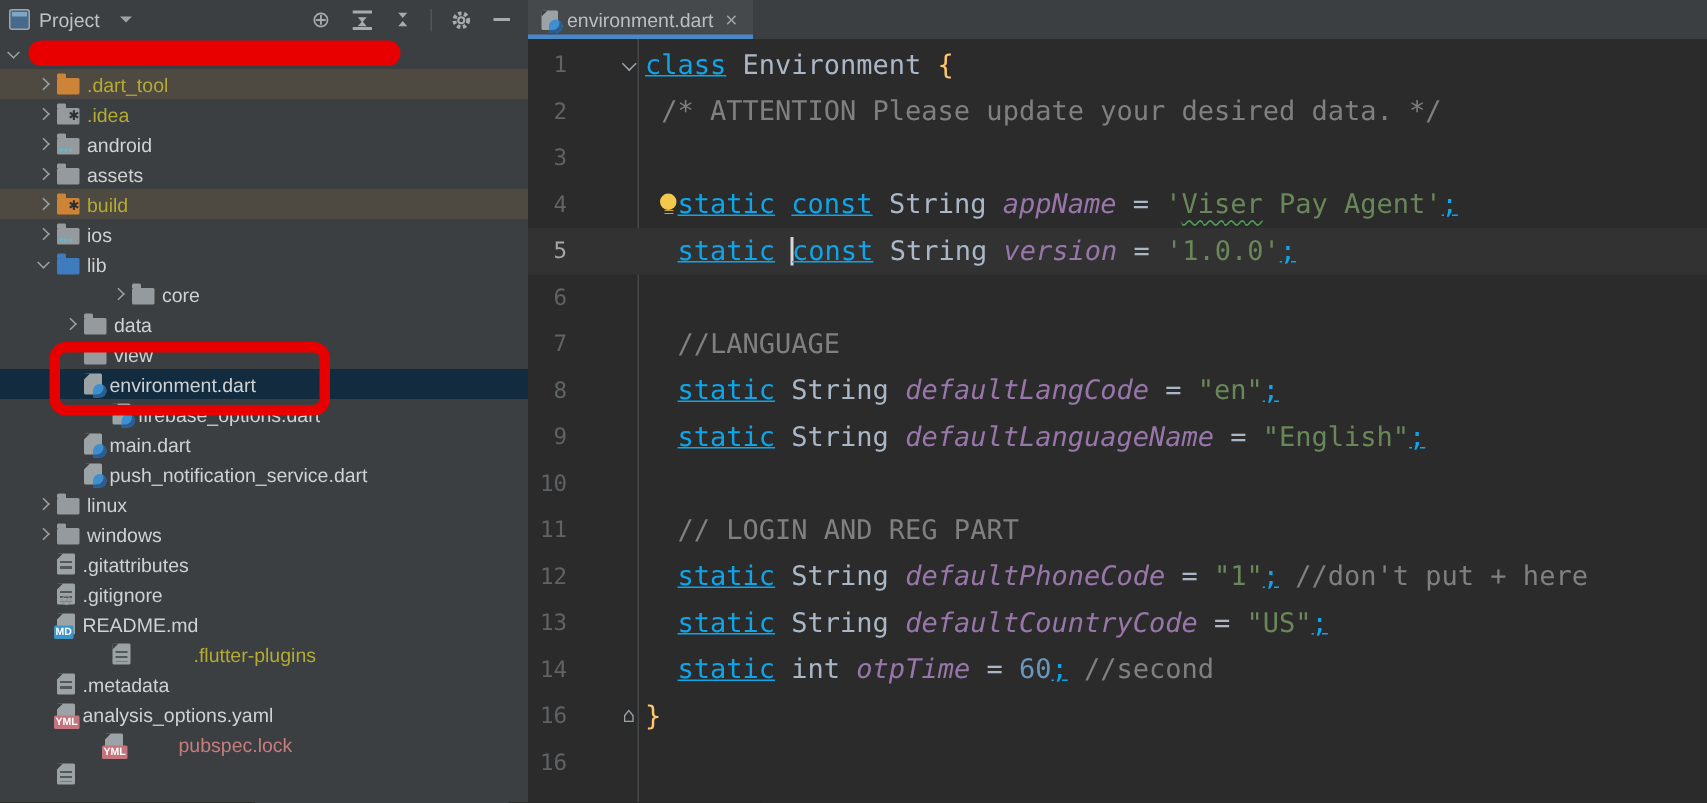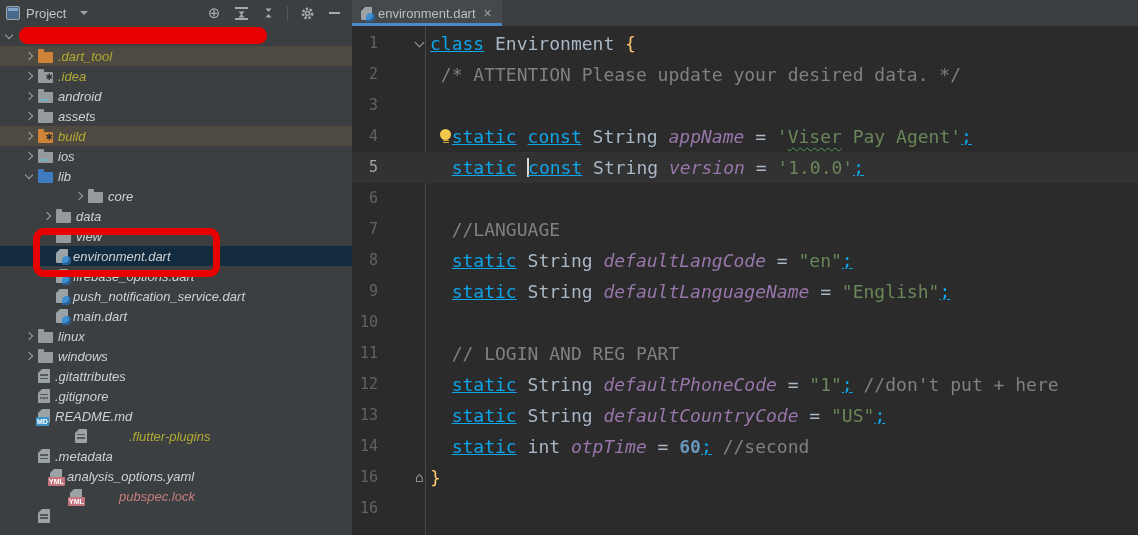--- a/index.html
+++ b/index.html
@@ -27,21 +27,21 @@
   .tab::after{content:"";position:absolute;left:0;right:0;bottom:0;height:3px;background:#4A88C7;}
   .tab-label{color:#BBBFC1;font-size:13px;}
   .tab-close{color:#9DA2A5;font-size:14px;line-height:1;margin-left:2px;}
   .tab-close::before{content:"×";}
 
   
   .sidebar{position:absolute;left:0;top:26px;width:352px;height:509px;background:#3C3F41;overflow:hidden;}
   .tree-row{position:relative;height:20px;display:flex;align-items:center;box-sizing:border-box;}
   .tree-row.bg-brown{background:#4E4A41;}
   .tree-row.bg-selected{background:#122B3F;}
-  .lbl{font-size:13px;color:#CFD2D4;white-space:nowrap;margin-left:5px;font-style:italic;}
+  .lbl{font-size:13px;color:#CFD2D4;white-space:nowrap;margin-left:5px;}
   .lbl.olive{color:#B3AB33;}
   .lbl.pink{color:#C77D7D;}
   .chev{width:16px;height:16px;position:relative;flex:none;}
   .chev::before{content:"";position:absolute;width:5px;height:5px;border-right:1.5px solid #9DA2A5;
                 border-top:1.5px solid #9DA2A5;top:5px;left:4px;}
   .chev.right::before{transform:rotate(45deg);}
   .chev.down::before{transform:rotate(135deg);top:4px;}
   .chev.spacer::before{display:none;}
 
   
@@ -85,21 +85,21 @@
   .fold{position:absolute;left:60px;top:0;width:16px;height:31px;color:#9DA2A5;}
   .fold.start::before{content:"";position:absolute;width:6px;height:6px;border-right:1.5px solid #9DA2A5;
       border-bottom:1.5px solid #9DA2A5;transform:rotate(45deg);left:4px;top:11px;}
   .fold.end::before{content:"⌂";position:absolute;left:3px;top:4px;font-size:14px;line-height:22px;}
   .tok-kw{color:#0ea5e9;text-decoration:underline;}
   .tok-pl{color:#A9B7C6;}
   .tok-fd{color:#9876AA;font-style:italic;}
   .tok-str{color:#6A8759;}
   .tok-strw{color:#6A8759;text-decoration:underline wavy #4E9E57;text-decoration-thickness:1px;
             text-underline-offset:4px;}
-  .tok-num{color:#6897BB;font-weight:bold;}
+  .tok-num{color:#6897BB;}
   .tok-cmt{color:#808080;}
   .tok-br{color:#FFC66D;}
   .caret-bar{display:inline-block;width:1.5px;height:19px;background:#D8D8D8;vertical-align:middle;
              margin:0 -0.5px;}
   .bulb{position:absolute;left:88px;top:8px;width:11px;height:11px;background:#F2C94C;border-radius:50%;}
   .bulb::after{content:"";position:absolute;left:2.5px;top:11px;width:6px;height:3px;
        background:repeating-linear-gradient(#C9A23C 0 1px,transparent 1px 2px);}
 
   
   .annot-bar{position:absolute;left:19px;top:27px;width:248px;height:17px;background:#E80000;
@@ -206,34 +206,34 @@
       <div class="tree-row" style="padding-left: 40px;">
         <span class="chev spacer"></span>
         <span class="ico ic-folder"></span>
         <span class="lbl ">view</span>
       </div>
       <div class="tree-row bg-selected" style="padding-left: 40px;">
         <span class="chev spacer"></span>
         <span class="ico ic-page dart"></span>
         <span class="lbl ">environment.dart</span>
       </div>
-      <div class="tree-row" style="padding-left: 40px;">
+      <div class="tree-row" style="padding-left: 59px;">
         <span class="chev spacer"></span>
         <span class="ico ic-page dart"></span>
         <span class="lbl ">firebase_options.dart</span>
       </div>
       <div class="tree-row" style="padding-left: 40px;">
         <span class="chev spacer"></span>
         <span class="ico ic-page dart"></span>
+        <span class="lbl ">main.dart</span>
+      </div>
+      <div class="tree-row" style="padding-left: 40px;">
+        <span class="chev spacer"></span>
+        <span class="ico ic-page dart"></span>
         <span class="lbl ">push_notification_service.dart</span>
-      </div>
-      <div class="tree-row" style="padding-left: 40px;">
-        <span class="chev spacer"></span>
-        <span class="ico ic-page dart"></span>
-        <span class="lbl ">main.dart</span>
       </div>
       <div class="tree-row" style="padding-left: 22px;">
         <span class="chev right"></span>
         <span class="ico ic-folder"></span>
         <span class="lbl ">linux</span>
       </div>
       <div class="tree-row" style="padding-left: 22px;">
         <span class="chev right"></span>
         <span class="ico ic-folder"></span>
         <span class="lbl ">windows</span>
@@ -258,21 +258,21 @@
       <div class="tree-row" style="padding-left: 22px; gap: 37px;">
         <span class="chev spacer"></span>
         <span class="ico ic-page lines"></span>
         <span class="lbl olive">.flutter-plugins</span>
       </div>
       <div class="tree-row" style="padding-left: 22px;">
         <span class="chev spacer"></span>
         <span class="ico ic-page lines"></span>
         <span class="lbl ">.metadata</span>
       </div>
-      <div class="tree-row" style="padding-left: 12px; margin-left: 22px;">
+      <div class="tree-row" style="padding-left: 22px;">
         <span class="chev spacer"></span>
         <span class="ico ic-page">
           <span class="file-badge yml">YML</span>
         </span>
         <span class="lbl ">analysis_options.yaml</span>
       </div>
       <div class="tree-row" style="padding-left: 22px; gap: 32px;">
         <span class="chev spacer"></span>
         <span class="ico ic-page">
           <span class="file-badge yml">YML</span>

